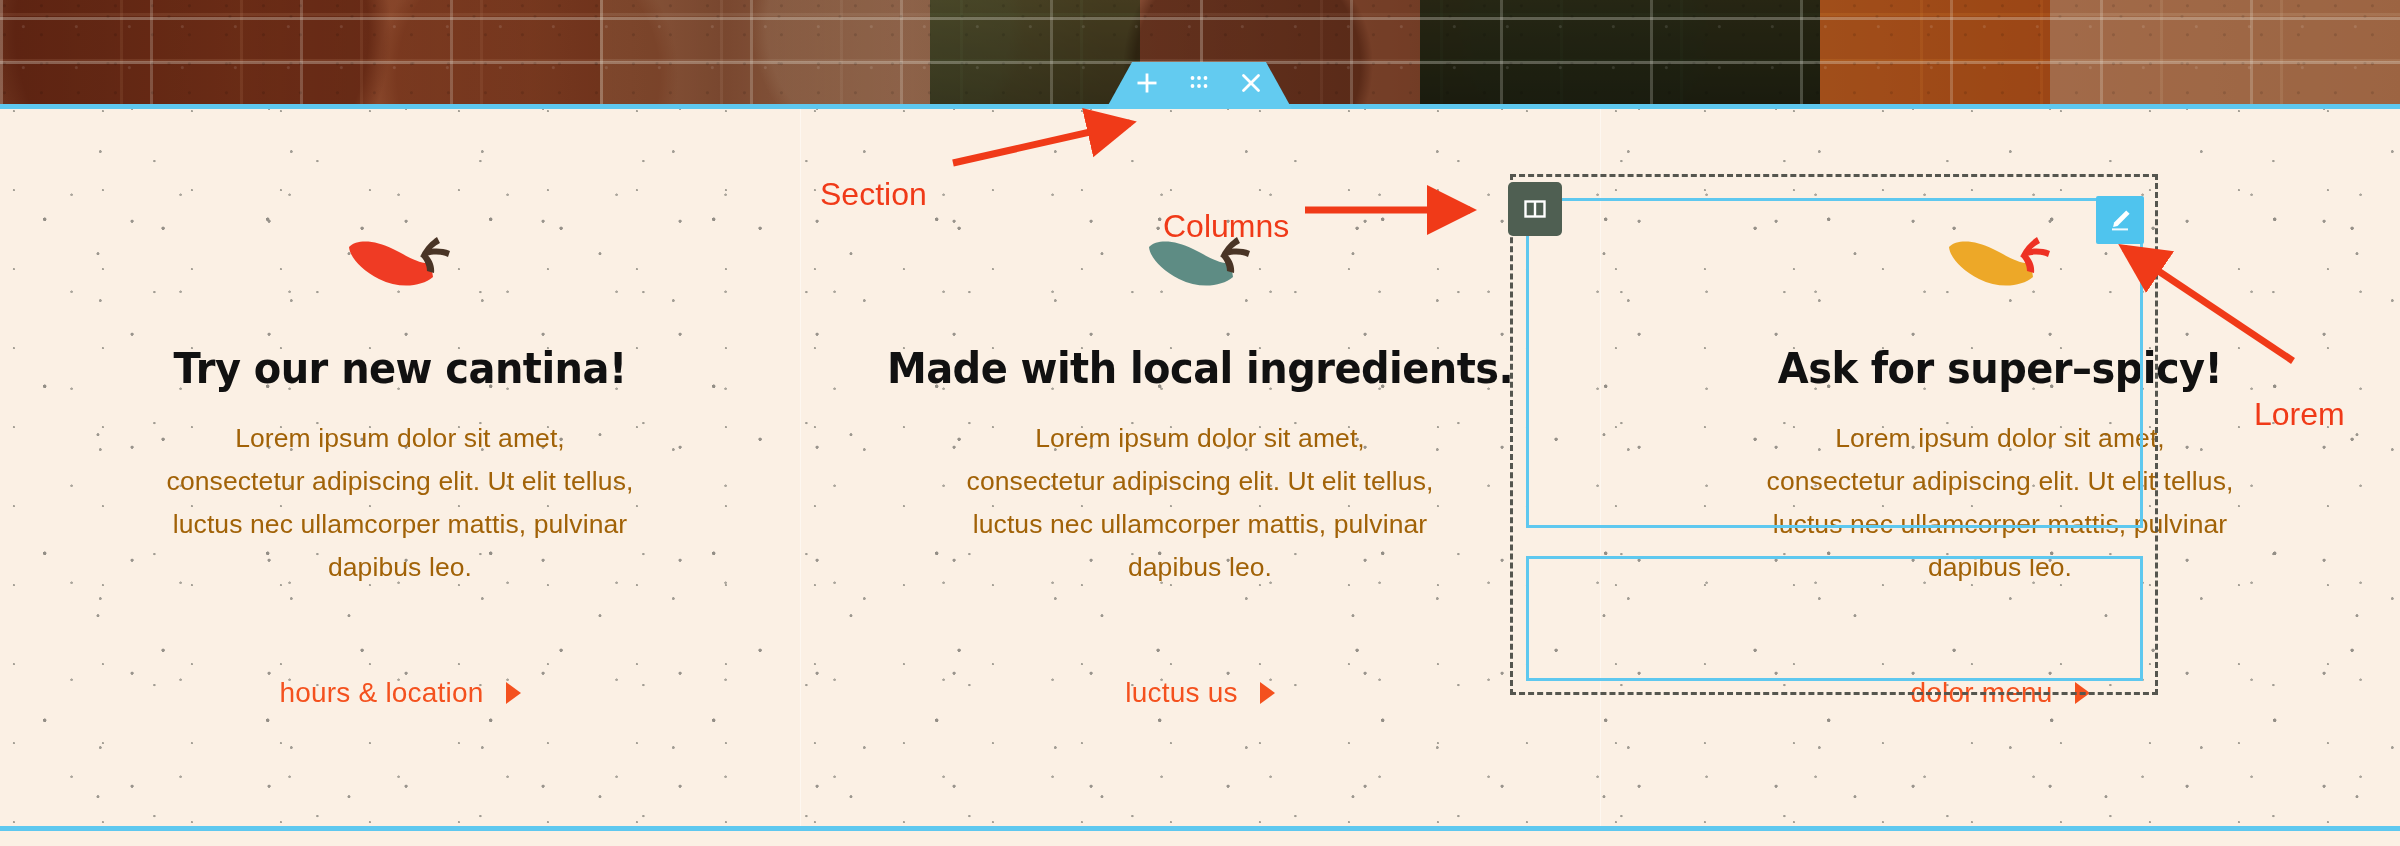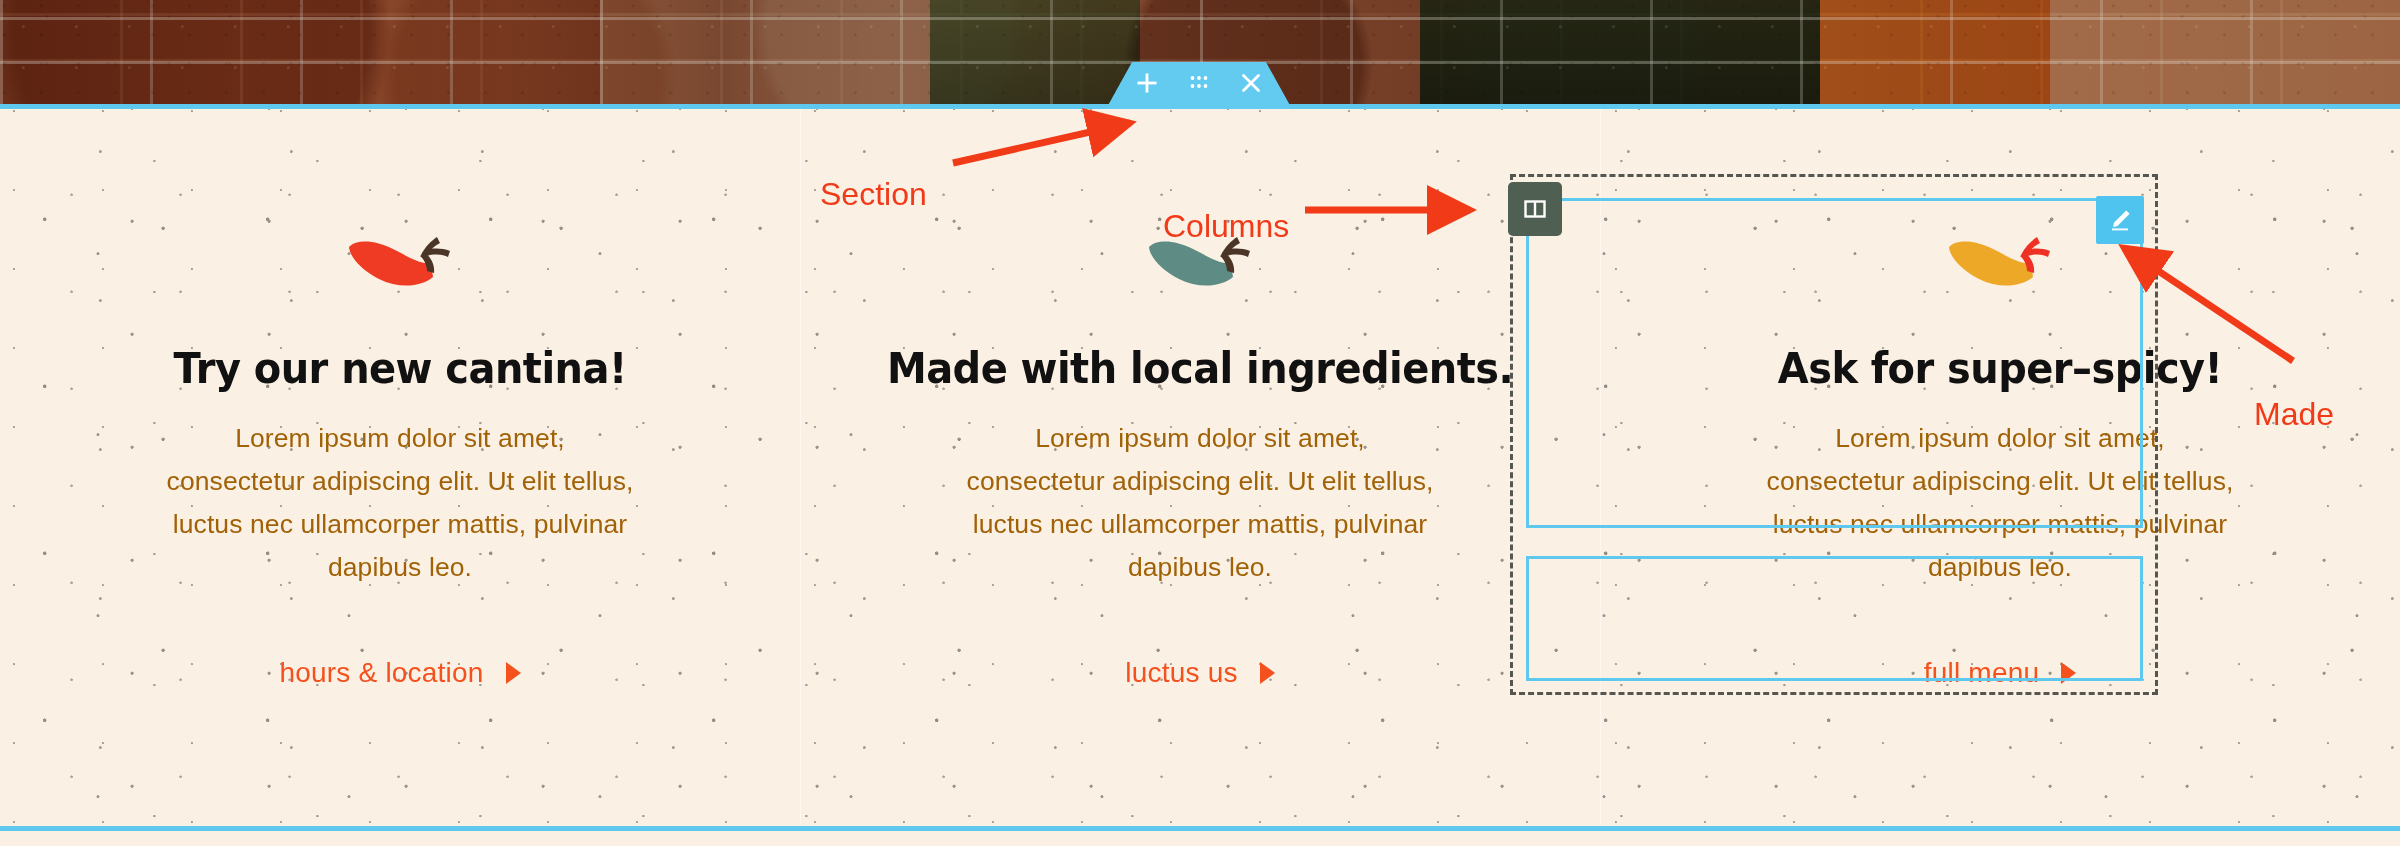--- a/index.html
+++ b/index.html
@@ -181,21 +181,21 @@
     line-height: 1.62;
     color: #a16207;
     width: 470px;
     margin: 24px auto 0 auto;
     letter-spacing: .1px;
   }
   .col-link {
     font-family: "Liberation Sans", sans-serif;
     font-size: 28px;
     color: #f4511e;
-    margin-top: 68px;
+    margin-top: 88px;
     display: inline-flex;
     align-items: center;
     gap: 22px;
     letter-spacing: .2px;
   }
   .link-arrow {
     width: 0; height: 0;
     border-left: 15px solid #f4511e;
     border-top: 11px solid transparent;
     border-bottom: 11px solid transparent;
@@ -362,21 +362,21 @@
             <path d="M8 24 C 16 16, 34 17, 52 26 C 68 34, 80 42, 90 40 L 92 54
                      C 80 64, 58 66, 38 56 C 20 47, 9 34, 8 24 Z" fill="#eda828"></path>
             <path d="M84 36 C 88 28, 93 23, 99 20 L 96 14 C 90 18, 84 24, 80 32 Z" fill="#ee3124"></path>
             <path d="M86 33 C 92 31, 100 31, 107 34 L 109 28 C 101 25, 92 25, 85 27 Z" fill="#ee3124"></path>
             <path d="M84 30 C 90 34, 94 42, 93 50 L 86 48 C 86 42, 83 36, 79 33 Z" fill="#ee3124"></path>
           </svg>
         </div>
         <h2 class="col-title">Ask for super–spicy!</h2>
         <p class="col-body">Lorem ipsum dolor sit amet, consectetur adipiscing elit. Ut elit tellus, luctus nec ullamcorper mattis, pulvinar dapibus leo.</p>
         <div class="col-link">
-          <span>full menu</span>
+          <span>dolor menu</span>
           <span class="link-arrow"></span>
         </div>
       </div>
 
     </div>
   </div>
 
   <div class="col-outline"></div>
   <div class="box-outline box-text"></div>
   <div class="box-outline box-link"></div>
@@ -401,16 +401,16 @@
         <marker id="ah" markerWidth="8" markerHeight="8" refX="6.2" refY="4" orient="auto" markerUnits="strokeWidth">
           <path d="M0,0.4 L7.2,4 L0,7.6 z" fill="#f03a18"></path>
         </marker>
       </defs>
       <line x1="953" y1="163" x2="1130" y2="123" stroke="#f03a18" stroke-width="7" marker-end="url(#ah)"></line>
       <line x1="1305" y1="210" x2="1470" y2="210" stroke="#f03a18" stroke-width="7" marker-end="url(#ah)"></line>
       <line x1="2293" y1="361" x2="2124" y2="248" stroke="#f03a18" stroke-width="7" marker-end="url(#ah)"></line>
     </svg>
     <div class="anno-label anno-section">Section</div>
     <div class="anno-label anno-columns">Columns</div>
-    <div class="anno-label anno-boxes">Made</div>
+    <div class="anno-label anno-boxes">Lorem</div>
   </div>
 
 </div>
 
 </body></html>

